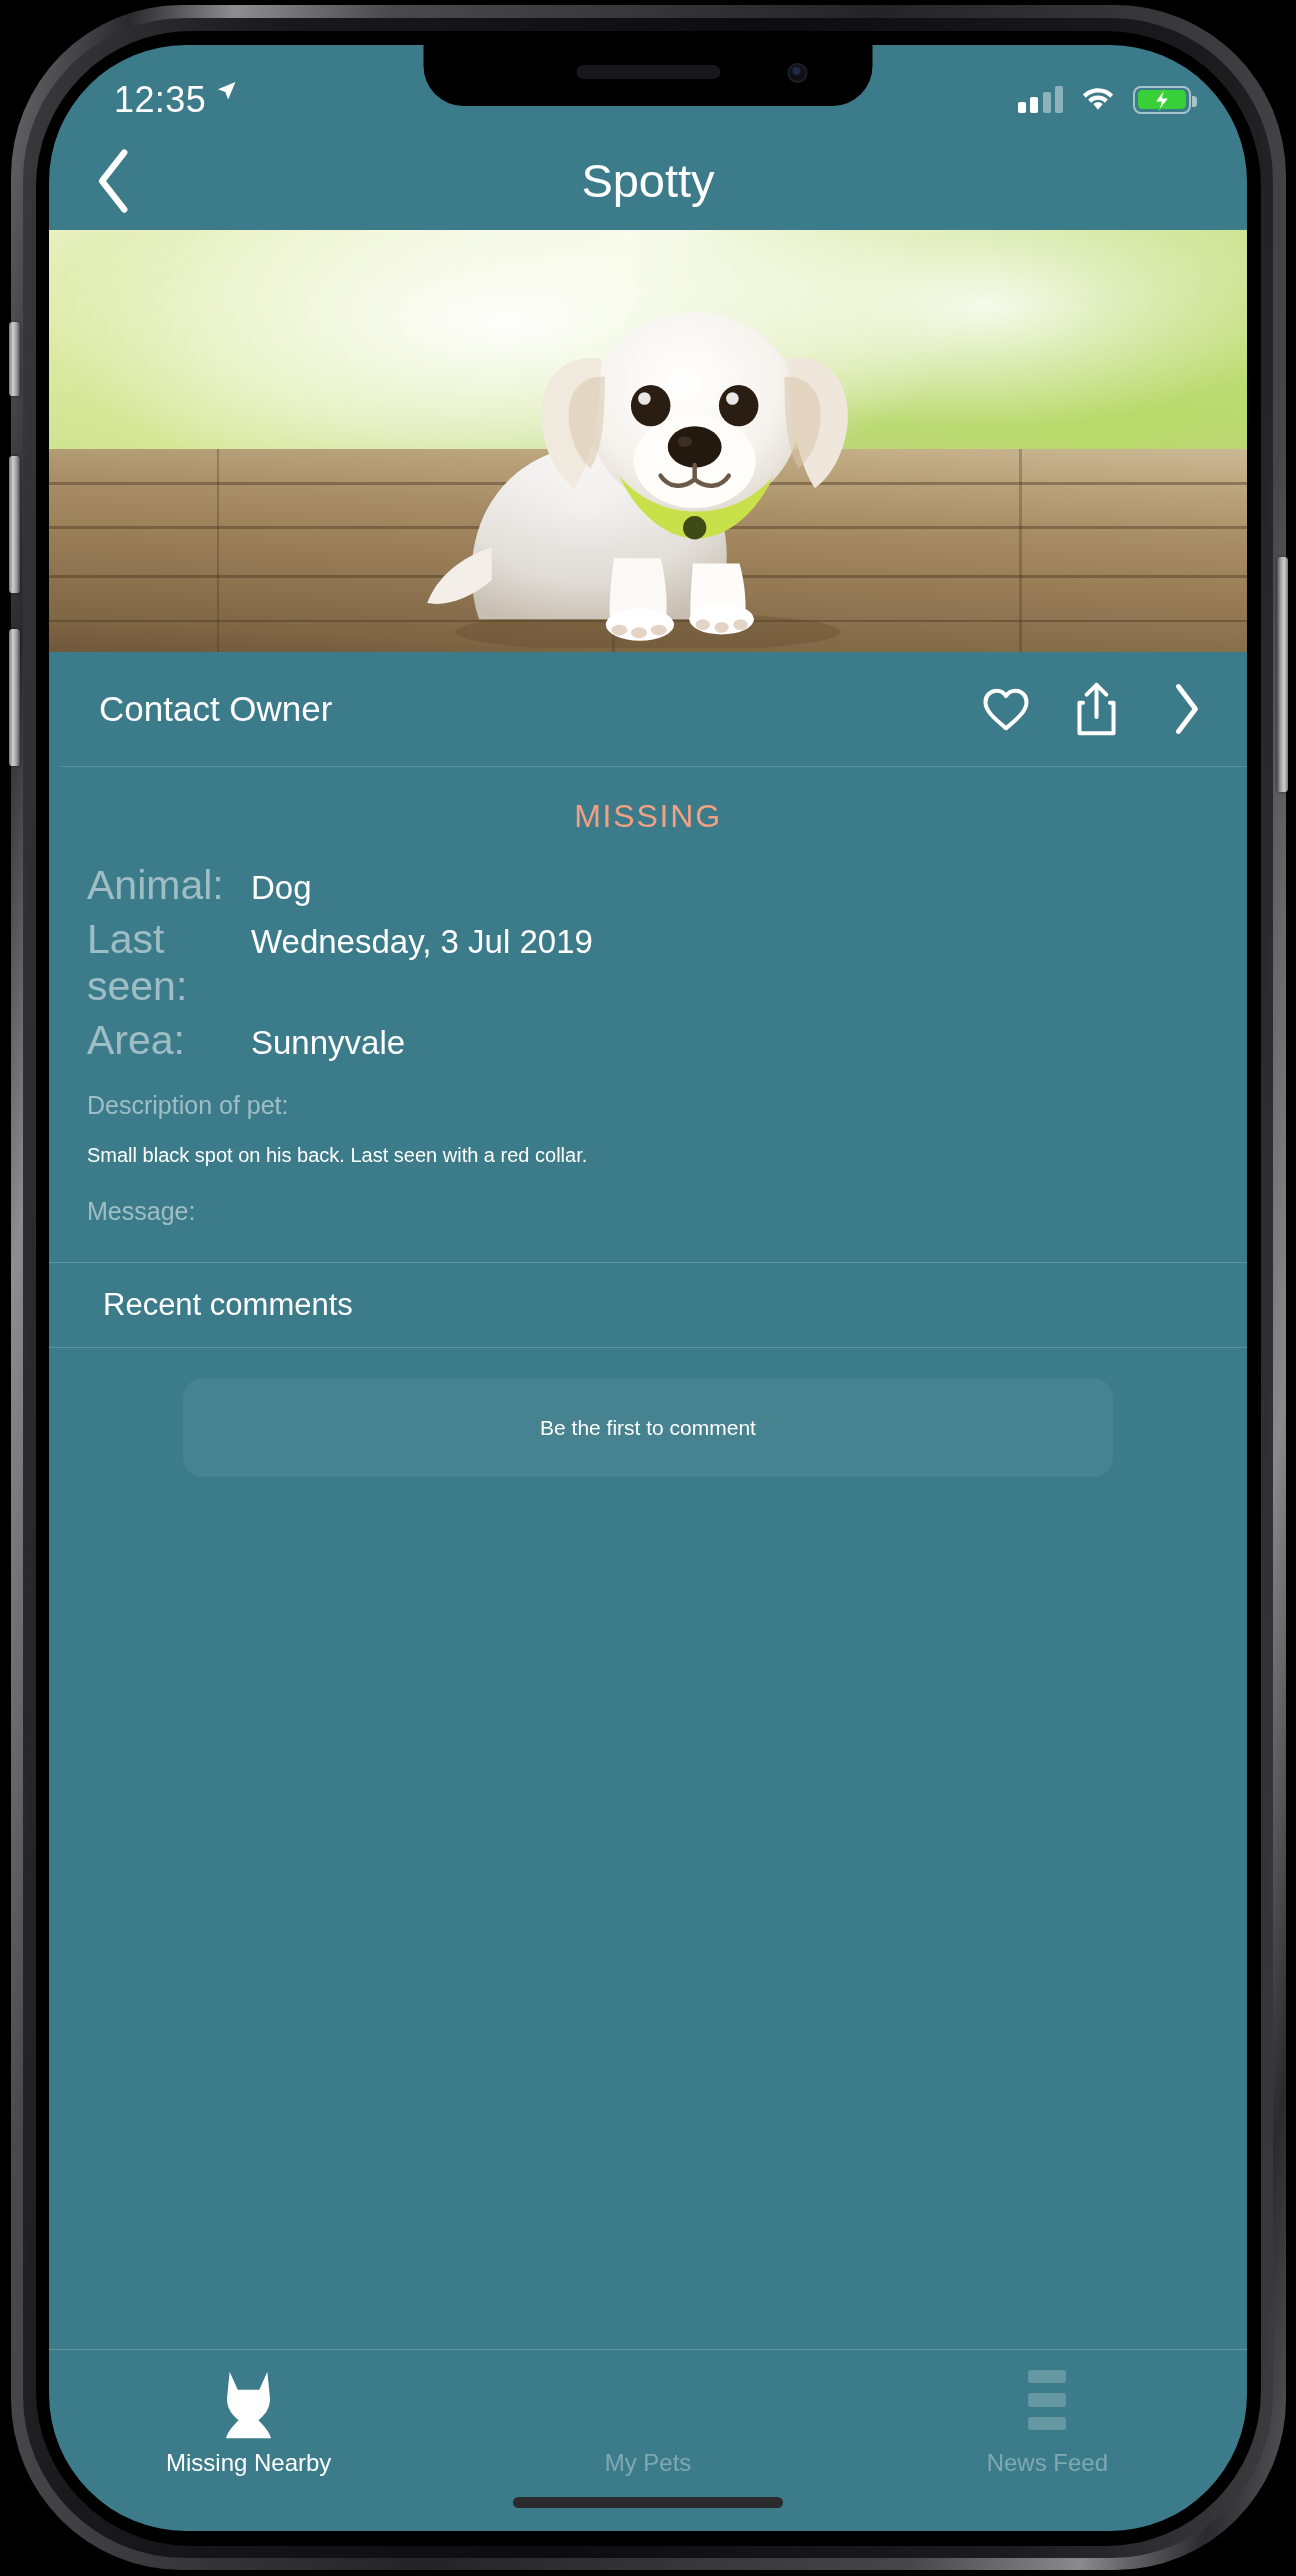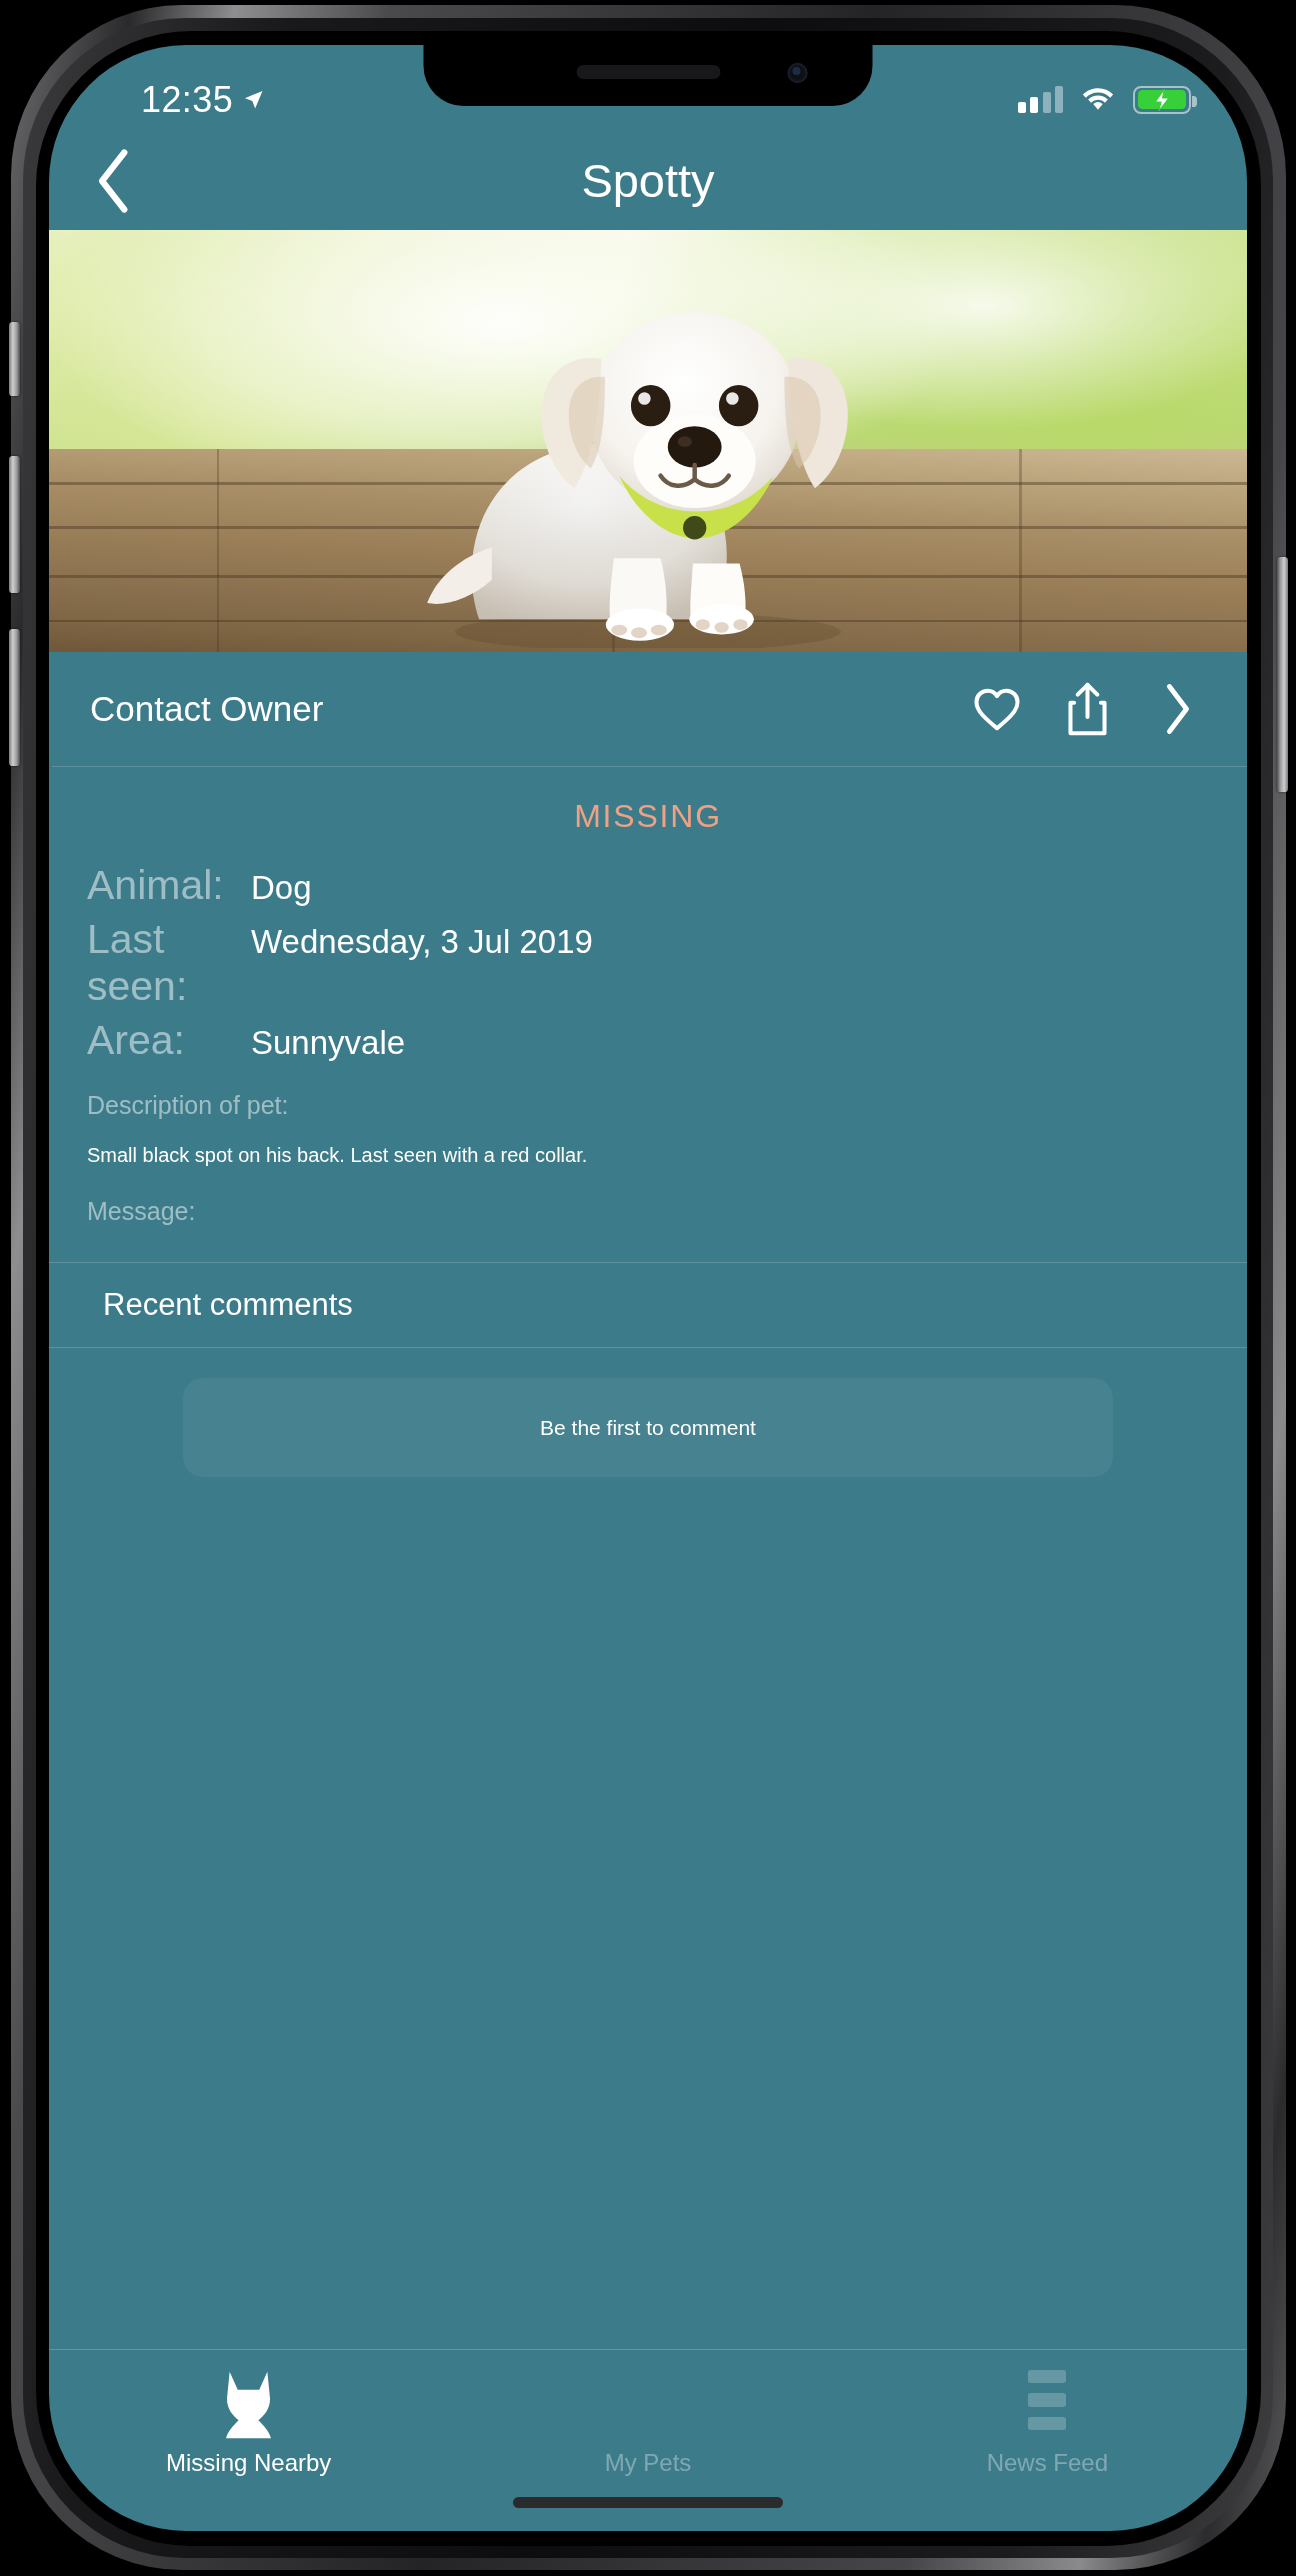--- a/index.html
+++ b/index.html
@@ -59,21 +59,21 @@
   }
   .front-cam::after{ content:""; position:absolute; left:4.5px; top:3.6px;
     width:8px; height:8px; border-radius:50%; background:#1d2c44; }
 
   
   .statusbar{
     position:absolute; left:0; top:0; width:100%; height:86px;
     display:flex; align-items:center; justify-content:space-between;
     padding:23.4px 56px 0 65px; z-index:30; color:#fff;
   }
-  .status-left{ display:flex; align-items:center; gap:9px;margin-left:27px; }
+  .status-left{ display:flex; gap:9px; }
   .status-time{ font-size:36px; font-weight:500; letter-spacing:0.4px; }
   .loc-arrow{ width:23.4px; height:23.4px; }
   .status-right{ display:flex; align-items:center; gap:18px; }
 
   .sig-bars{ display:flex; align-items:flex-end; gap:4.5px; height:27px; }
   .sig-bars i{ display:block; width:8px; border-radius:1.8px; background:#fff; }
   .sig-bars i:nth-child(1){ height:10.8px; }
   .sig-bars i:nth-child(2){ height:16px; }
   .sig-bars i:nth-child(3){ height:21.6px; background:rgba(255,255,255,.42); }
   .sig-bars i:nth-child(4){ height:27px; background:rgba(255,255,255,.42); }
@@ -116,21 +116,21 @@
     background:linear-gradient(183deg,#cbb894 0%,#bda77f 14%,#a98f68 34%,#9b8059 52%,#8d7350 70%,#7e6544 88%,#6f5739 100%); }
   .plank{ position:absolute; left:0; right:0; height:2.7px; background:rgba(70,52,32,.42); }
   .plank.p1{ top:16%; } .plank.p2{ top:38%; } .plank.p3{ top:62%; } .plank.p4{ top:84%; }
   .plank-v{ position:absolute; top:0; bottom:0; width:2.7px; background:rgba(70,52,32,.30); }
 
   
   .pup{ position:absolute; left:50%; transform:translateX(-50%); bottom:3.6px; width:539px; height:386px; }
 
   
   .contact-row{
-    position:absolute; left:3px; top:607px; width:100%; height:115px;
+    position:absolute; left:12px; top:607px; width:100%; height:115px;
     display:flex; align-items:center; justify-content:space-between;
     padding:0 47px 0 38px; border-bottom:0.9px solid rgba(255,255,255,.16);
   }
   .contact-label{ color:#fff; font-size:35px; }
   .contact-actions{ display:flex; align-items:center; gap:38px; }
   .act-icon{ width:52px; height:56px; display:flex; align-items:center; justify-content:center; }
 
   
   .details{ position:absolute; left:0; top:722px; width:100%; padding:0 38px; }
   .missing-badge{ text-align:center; color:#f0a183; font-size:32px; letter-spacing:1.8px;

